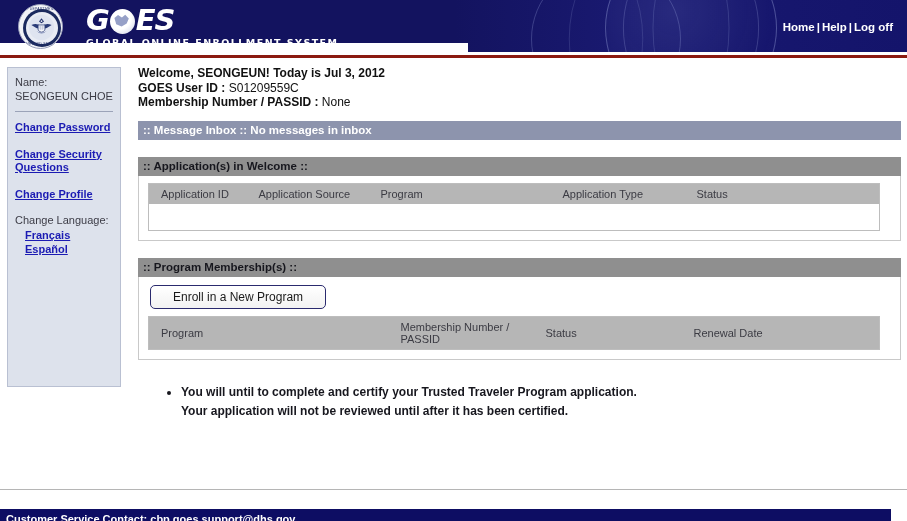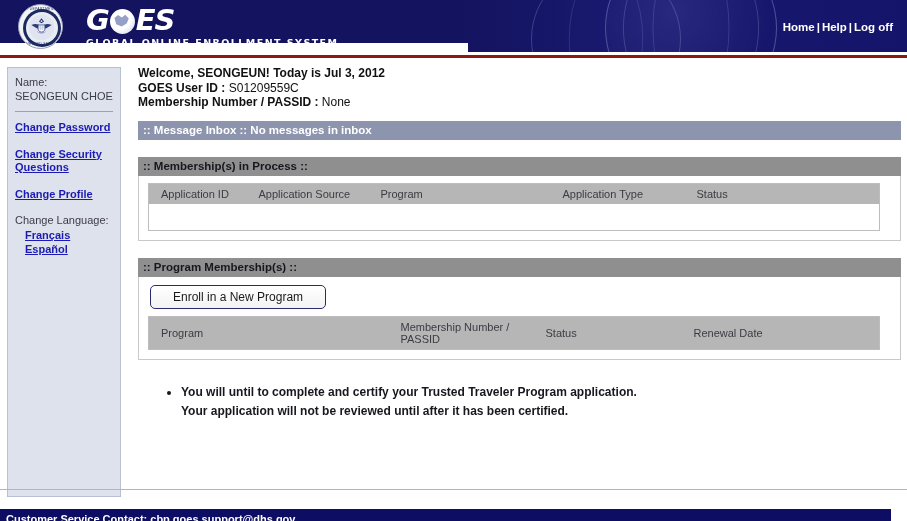--- a/index.html
+++ b/index.html
@@ -115,21 +115,21 @@
   .header-nav a { color: #ffffff; text-decoration: none; }
   .header-nav .sep { padding: 0 2px; }
 
   .red-rule {
     position: absolute; left: 0; top: 55px; width: 907px; height: 3px;
     background: #8b1a10;
   }
 
   
   .sidebar {
-    position: absolute; left: 7px; top: 67px; width: 114px; height: 430px;
+    position: absolute; left: 7px; top: 67px; width: 114px; height: 320px;
     background: #dde2ec;
     border: 1px solid #b9c0d2;
     padding: 8px 7px 0 7px;
     font-size: 11px; color: #3a3a44;
   }
   .sb-name { line-height: 13.5px; color: #3c3c46; }
   .sb-divider {
     margin: 8px 0 9px 0; height: 1px; background: #9ba3b8; width: 100%;
   }
   .sb-link {
@@ -287,21 +287,21 @@
       </div>
       <div>
         <b>Membership Number / PASSID :</b>
         <span class="val">None</span>
       </div>
     </div>
 
     <div class="inbox-bar">:: Message Inbox :: No messages in inbox</div>
 
     <div class="section">
-      <div class="section-bar">:: Membership(s) in Process ::</div>
+      <div class="section-bar">:: Application(s) in Welcome ::</div>
       <div class="section-body">
         <table class="tbl">
           <colgroup>
             <col style="width:98px">
               <col style="width:122px">
               <col style="width:182px">
               <col style="width:134px">
               <col style="width:195px">
           </colgroup>
           <thead>

